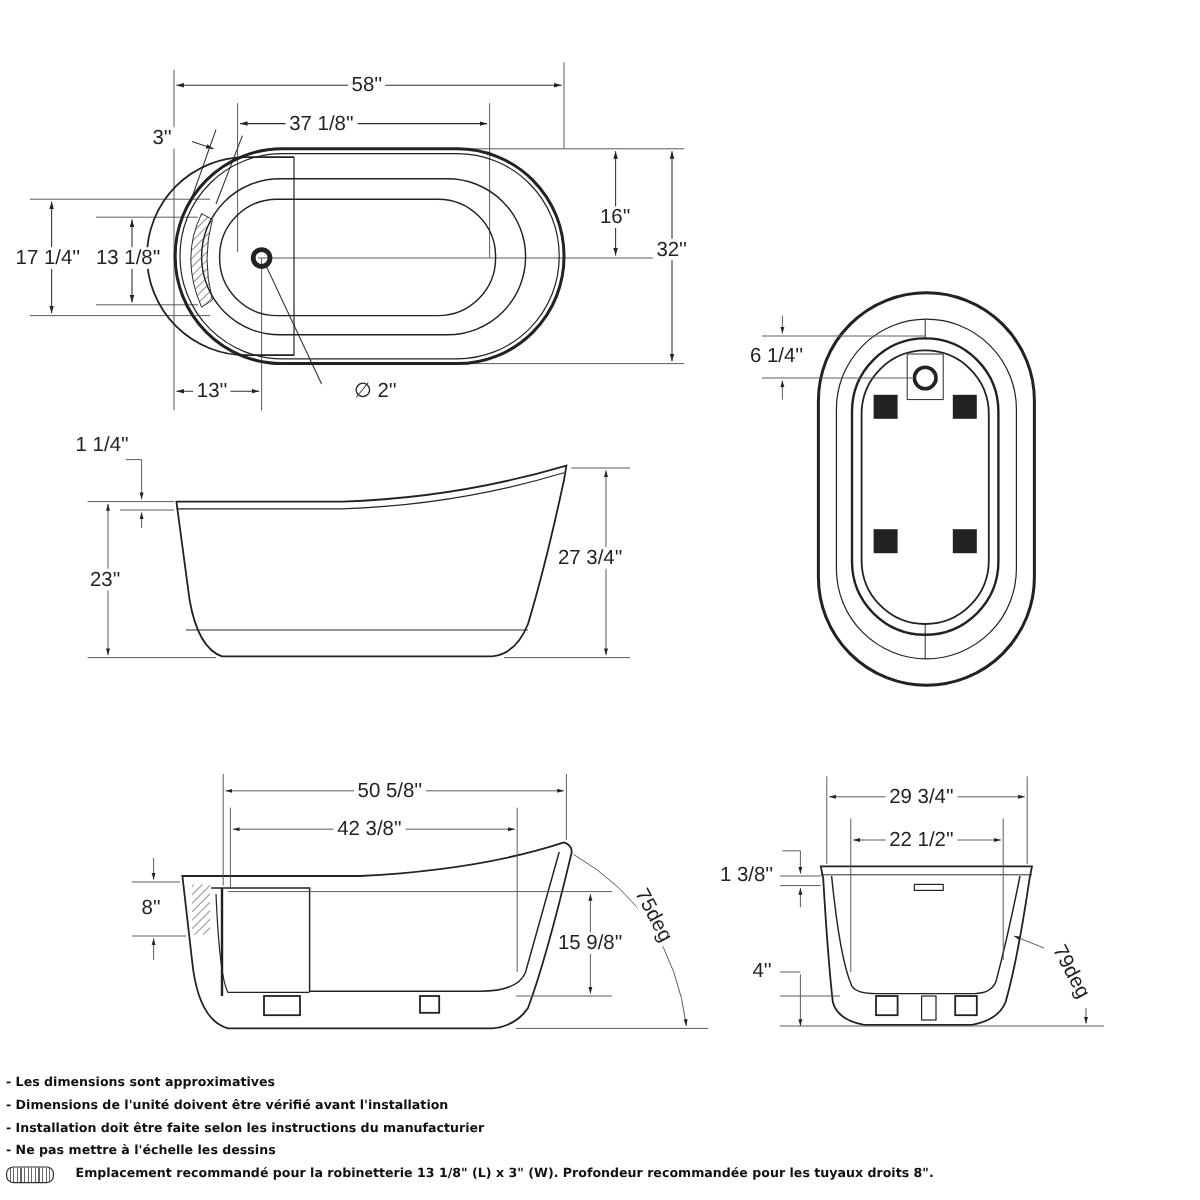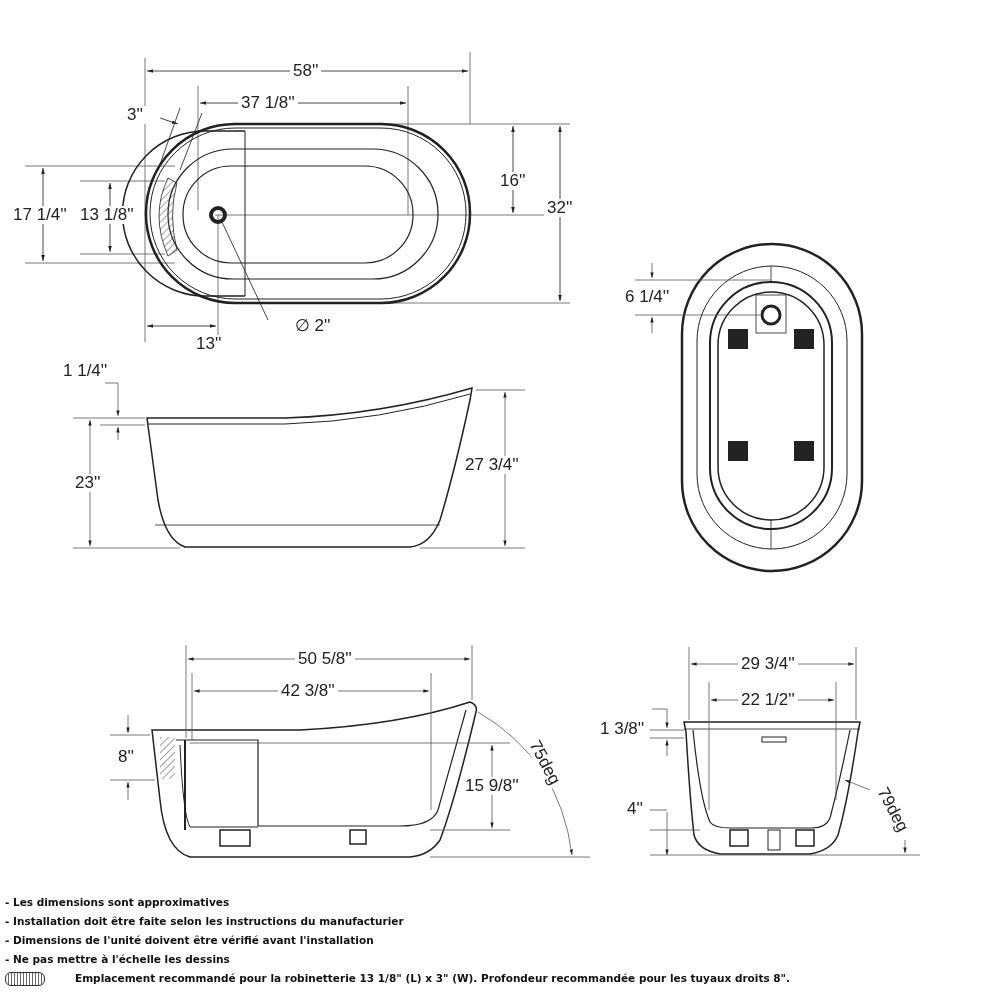--- a/index.html
+++ b/index.html
@@ -2,21 +2,21 @@
 <html><head>
 <meta charset="utf-8">
 <style>
   html,body{margin:0;padding:0;background:#fff;}
   body{width:1000px;height:1000px;position:relative;overflow:hidden;font-family:"Liberation Sans",sans-serif;color:#111;}
   svg.draw{position:absolute;left:0;top:0;width:1000px;height:1000px;}
   .dim{position:absolute;font-family:"Liberation Sans",sans-serif;font-size:17px;color:#222;background:#fff;padding:0 3px;line-height:18px;white-space:nowrap;}
   .rot{transform-origin:left top;}
   .notes{position:absolute;left:5px;top:893px;font-family:"DejaVu Sans",sans-serif;font-size:10.5px;line-height:19px;color:#111;}
   .notes div{white-space:nowrap;font-weight:bold;}
-  .legend-row{display:flex;align-items:center;gap:30px;}
+  .legend-row{display:flex;align-items:center;gap:18px;}
   .hatch-sym{display:inline-block;width:38px;height:12px;border:1px solid #333;border-radius:6px;background:repeating-linear-gradient(90deg,#fff 0 2px,#666 2px 3px);}
 </style>
 </head>
 <body>
 
 <svg class="draw" viewBox="0 0 1000 1000" xmlns="http://www.w3.org/2000/svg">
   <defs>
     <marker id="ar" viewBox="0 0 10 10" refX="10" refY="5" markerWidth="7" markerHeight="7" orient="auto-start-reverse">
       <path d="M0,2 L10,5 L0,8 z" fill="#222"></path>
     </marker>
@@ -164,21 +164,21 @@
   </g>
 </svg>
 
 <div class="dim" style="left:290px;top:62px;">58''</div>
 <div class="dim" style="left:238px;top:94px;text-align:right;">37 1/8''</div>
 <div class="dim" style="left:124px;top:106px;">3''</div>
 <div class="dim" style="left:497px;top:160px;margin-top:12px;">16''</div>
 <div class="dim" style="left:544px;top:199px;">32''</div>
 <div class="dim" style="left:10px;top:206px;">17 1/4''</div>
 <div class="dim" style="left:77px;top:206px;">13 1/8''</div>
-<div class="dim" style="left:161px;top:335px;margin-left:32px;">13''</div>
+<div class="dim" style="left:161px;top:317px;">13''</div>
 <div class="dim" style="left:292px;top:317px;">∅ 2''</div>
 
 <div class="dim" style="left:622px;top:288px;">6 1/4''</div>
 
 <div class="dim" style="left:44px;top:362px;margin-left:16px;">1 1/4''</div>
 <div class="dim" style="left:72px;top:474px;">23''</div>
 <div class="dim" style="left:462px;top:456px;">27 3/4''</div>
 
 <div class="dim" style="left:295px;top:650px;">50 5/8''</div>
 <div class="dim" style="left:278px;top:682px;">42 3/8''</div>
@@ -187,20 +187,20 @@
 <div class="dim rot" style="left:540px;top:735px;transform:rotate(62deg);">75deg</div>
 
 <div class="dim" style="left:738px;top:655px;">29 3/4''</div>
 <div class="dim" style="left:738px;top:691px;">22 1/2''</div>
 <div class="dim" style="left:597px;top:700px;margin-top:20px;">1 3/8''</div>
 <div class="dim" style="left:624px;top:800px;">4''</div>
 <div class="dim rot" style="left:888px;top:782px;transform:rotate(62deg);">79deg</div>
 
 <div class="notes">
   <div>- Les dimensions sont approximatives</div>
+  <div>- Dimensions de l'unité doivent être vérifié avant l'installation</div>
   <div>- Installation doit être faite selon les instructions du manufacturier</div>
-  <div>- Dimensions de l'unité doivent être vérifié avant l'installation</div>
   <div>- Ne pas mettre à l'échelle les dessins</div>
   <div class="legend-row">
     <span class="hatch-sym"></span>
     <span>Emplacement recommandé pour la robinetterie 13 1/8" (L) x 3" (W). Profondeur recommandée pour les tuyaux droits 8".</span>
   </div>
 </div>
 
 </body></html>

